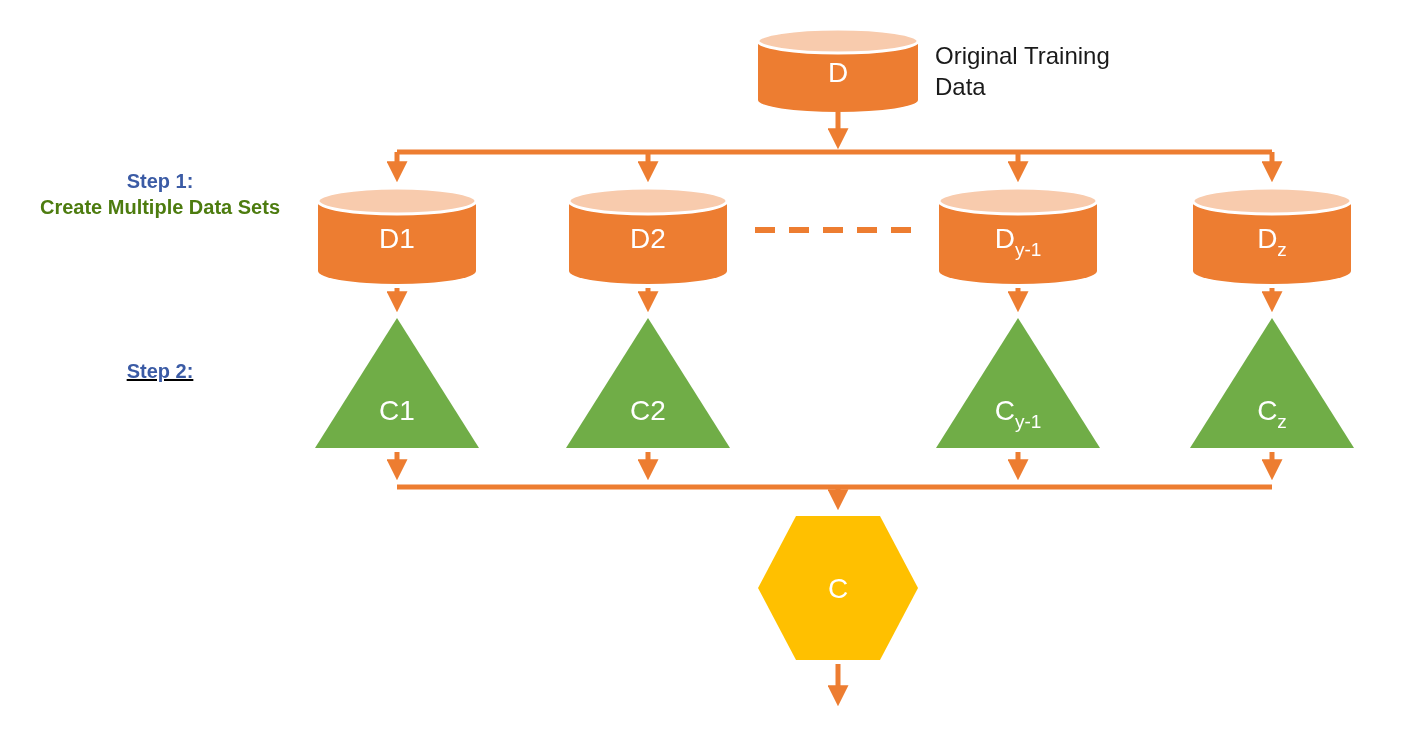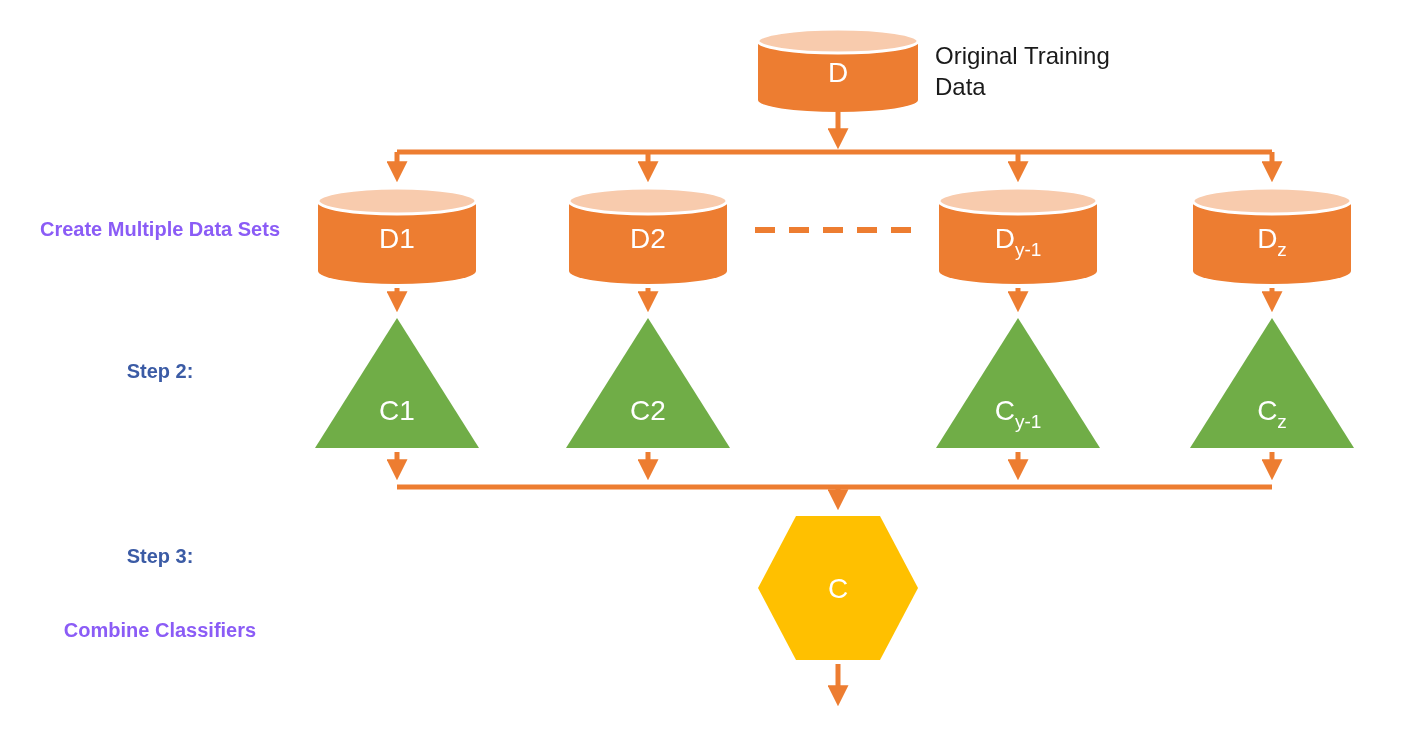--- a/index.html
+++ b/index.html
@@ -50,23 +50,23 @@
   .step {
     position: absolute;
     left: 25px;
     width: 270px;
     text-align: center;
     font-size: 20px;
     line-height: 1.3;
     font-weight: bold;
   }
   .step-title { color: var(--blue, #3B5BA5); display: block; }
-  .step-desc  { color: #8b5cf6; display: block; margin-top: 48px; }
+  .step-desc  { color: #4d7c0f; display: block; }
   .step-1 { top: 168px; }
-  .step-2 { top: 358px; }
+  .step-2 { top: 358px; text-decoration: underline; }
   .step-3 { top: 543px; }
 </style>
 </head>
 <body>
 
 <div class="canvas">
 
   <svg width="1407" height="731" viewBox="0 0 1407 731">
     <defs>
       <marker id="arrow" viewBox="0 0 10 10" refX="7" refY="5" markerWidth="4.2" markerHeight="4.2" orient="auto-start-reverse">
@@ -151,23 +151,20 @@
 
     <g>
       <polygon class="hex" points="758,588 796,516 880,516 918,588 880,660 796,660"></polygon>
       <text class="node-label" x="838" y="598"><tspan>C</tspan><tspan class="sub" dy="8"></tspan></text>
     </g>
   </svg>
 
   <div class="note">Original Training Data</div>
 
   <div class="step step-1">
+    <span class="step-title">Step 1:</span>
     <span class="step-desc">Create Multiple Data Sets</span>
   </div>
   <div class="step step-2">
     <span class="step-title">Step 2:</span>
   </div>
-  <div class="step step-3">
-    <span class="step-title">Step 3:</span>
-    <span class="step-desc">Combine Classifiers</span>
-  </div>
 
 </div>
 
 </body></html>

